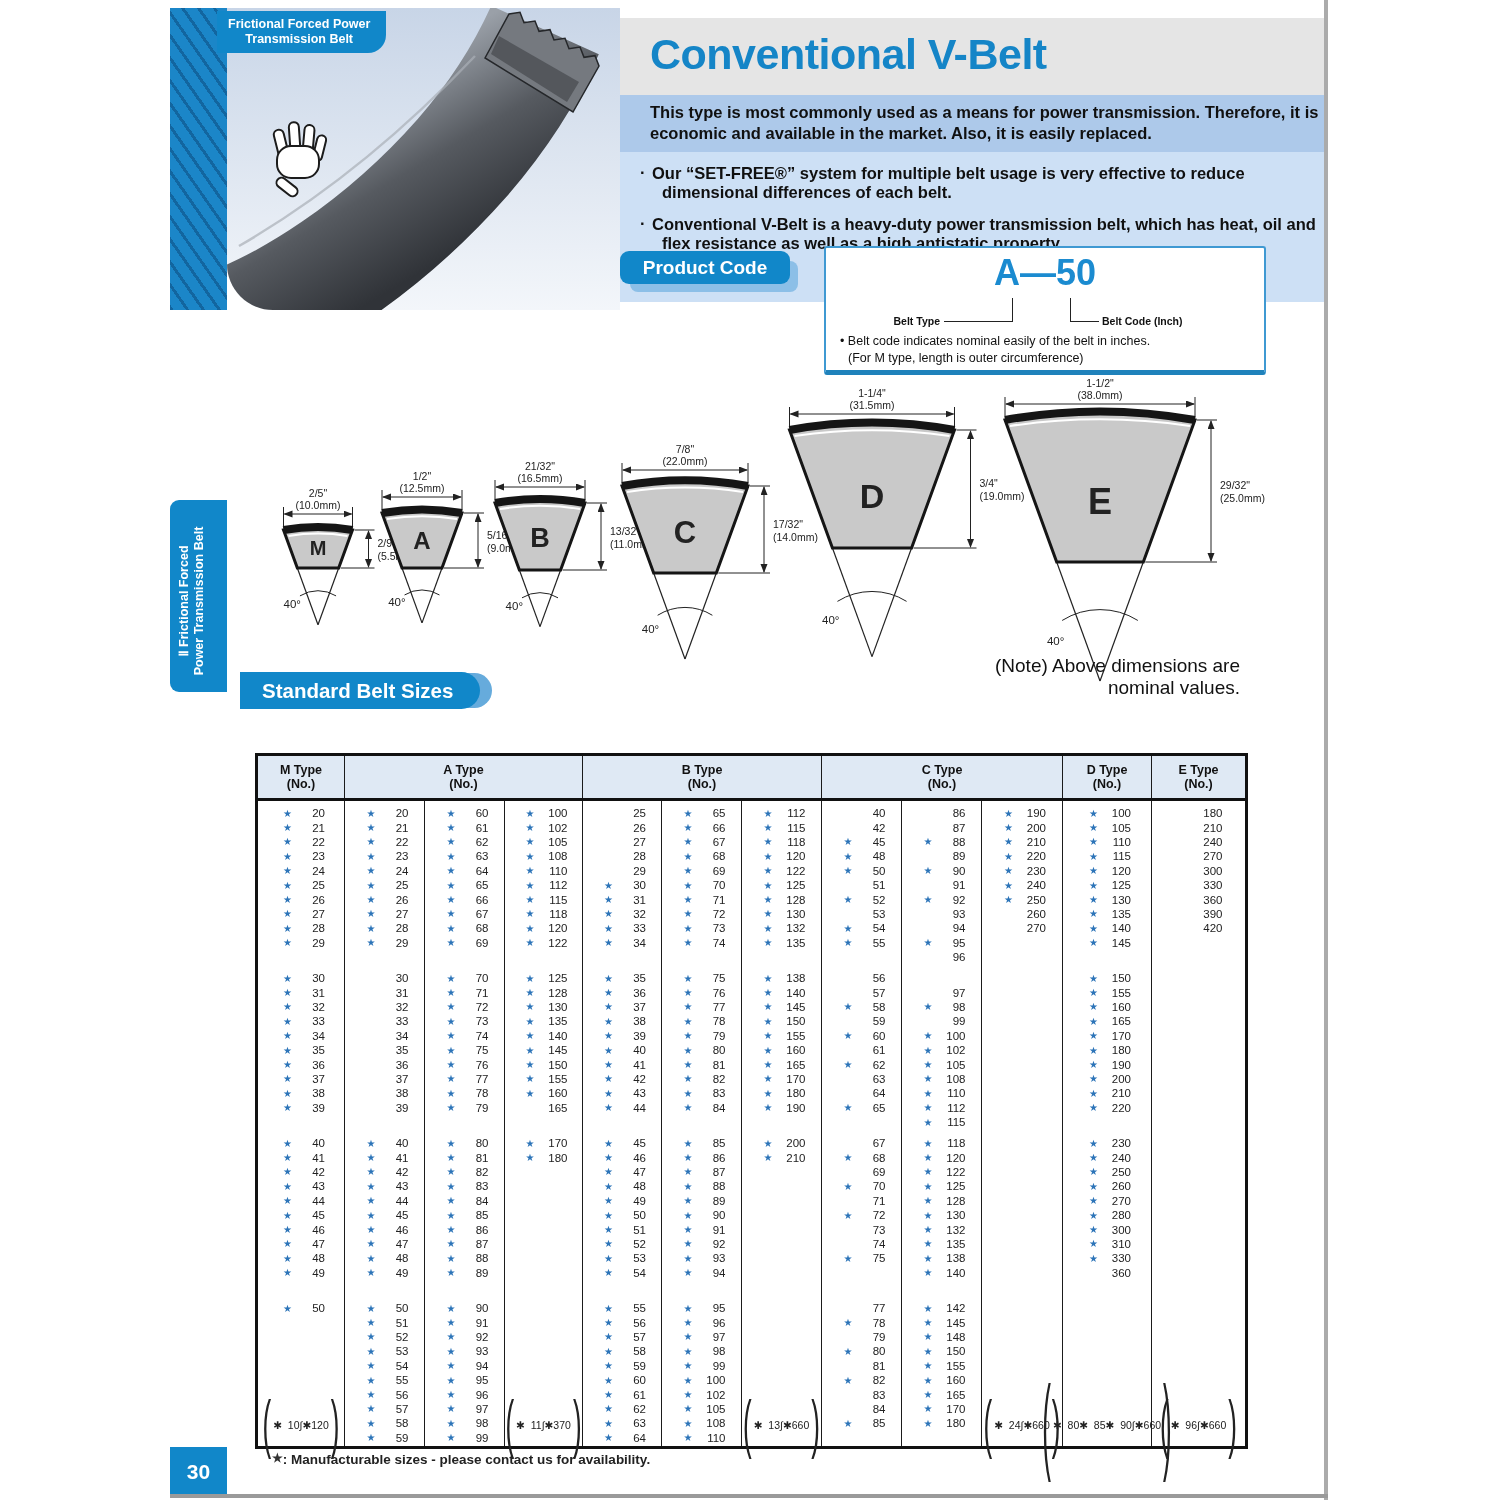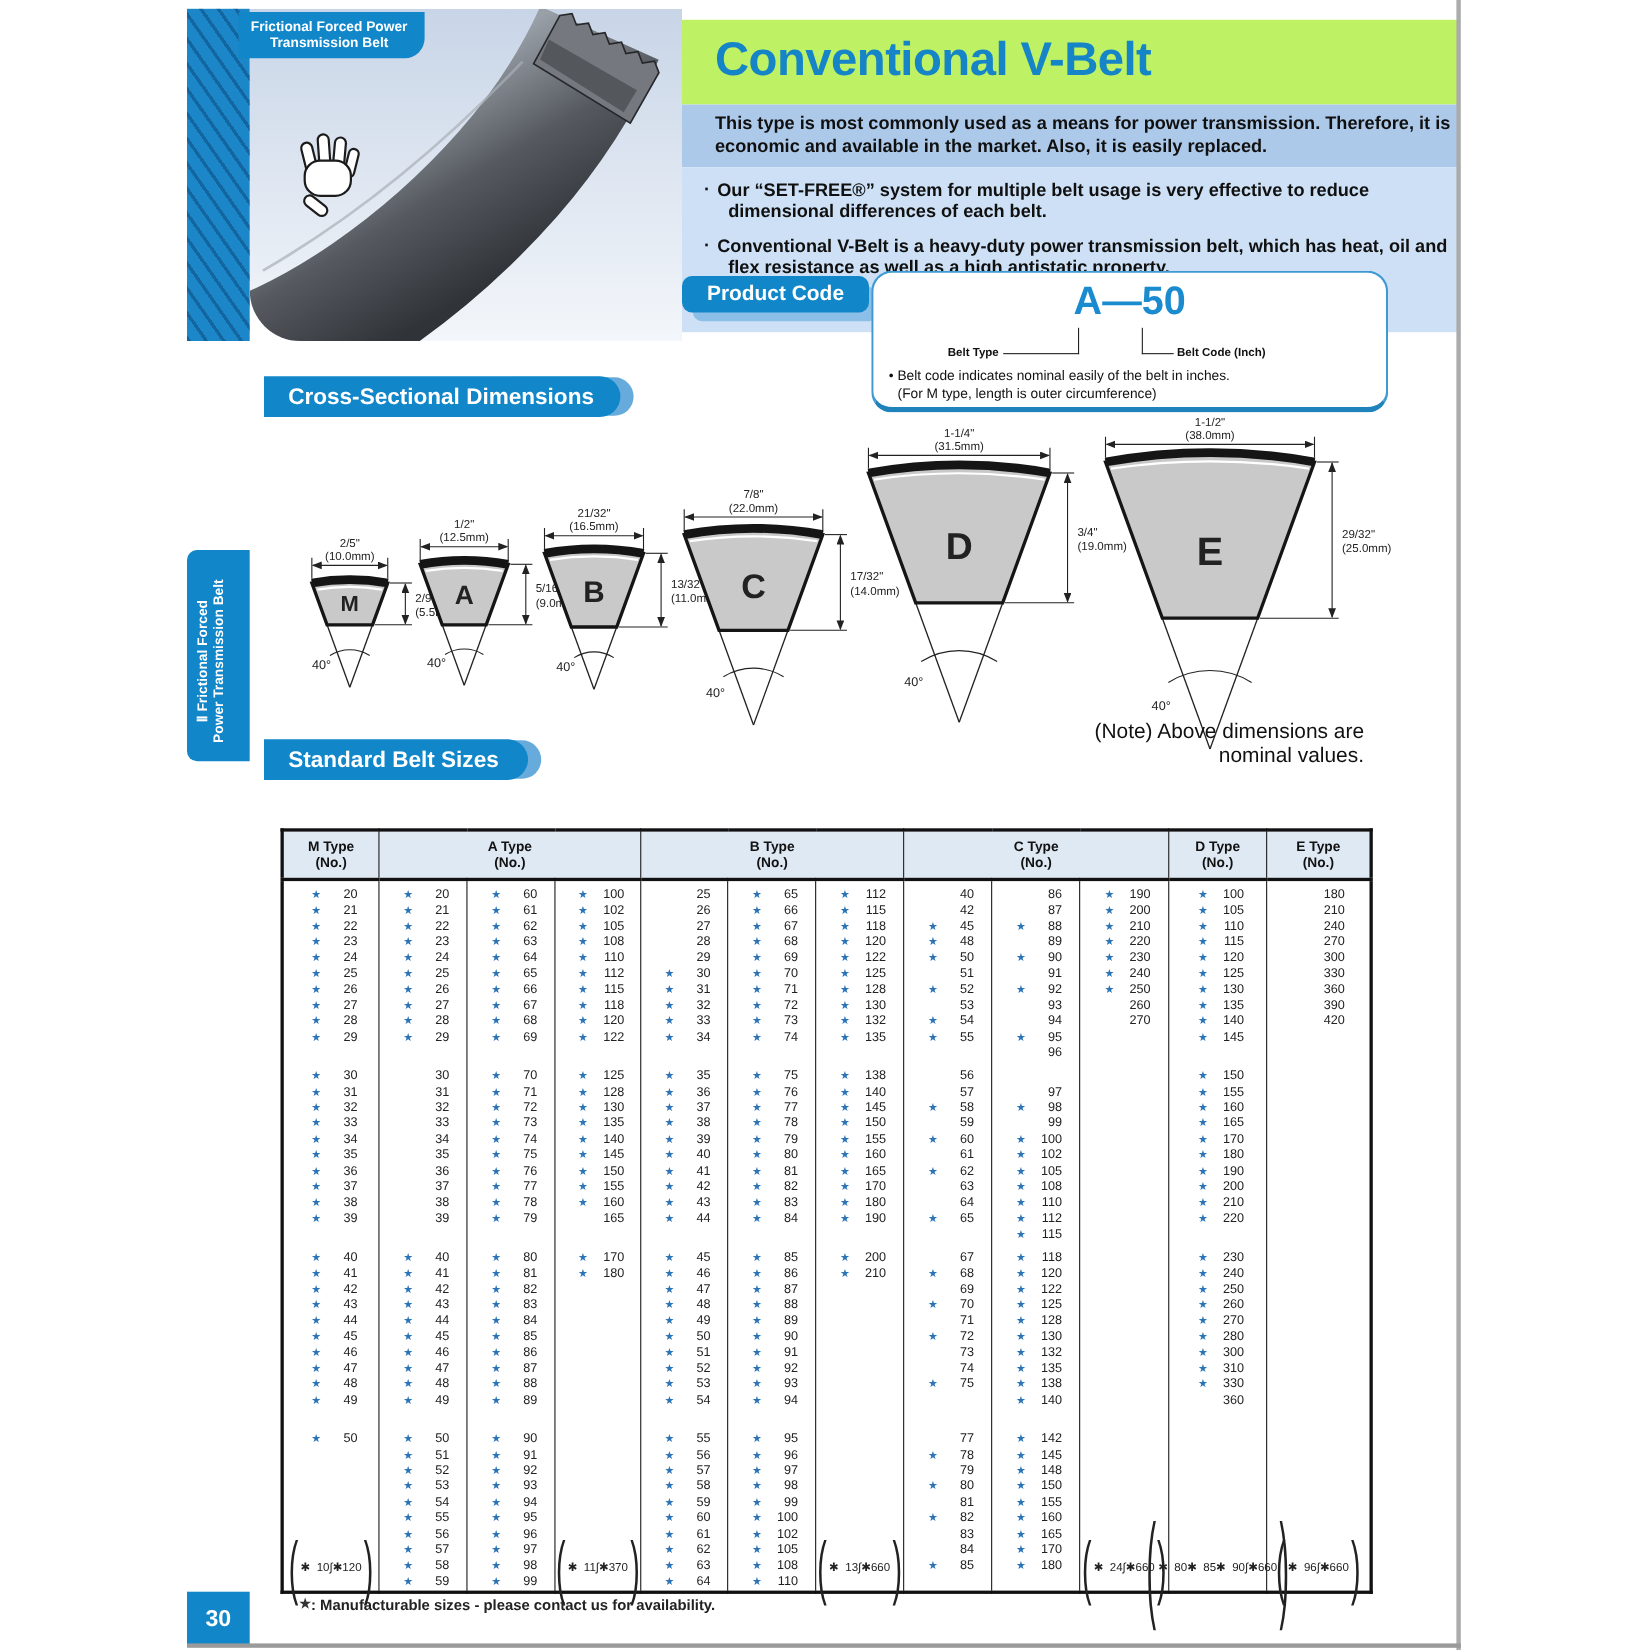--- a/index.html
+++ b/index.html
@@ -15,35 +15,35 @@
   #badge{position:absolute;left:47px;top:3px;background:#1187c9;color:#fff;font-size:12.5px;font-weight:700;
          line-height:14.5px;padding:6px 16px 7px 11px;border-radius:0 0 18px 0;z-index:5;text-align:center;}
 
   
   #side-tab{left:170px;top:500px;width:57px;height:192px;background:#1187c9;border-radius:9px 0 0 9px;}
   #side-tab .inner{position:absolute;width:188px;height:56px;left:-65px;top:67px;transform:rotate(-90deg);
          color:#fff;font-weight:700;font-size:12.5px;line-height:15px;text-align:center;padding-top:12px;}
 
   
   .band{position:absolute;left:620px;width:705px;}
-  #band-title{top:18px;height:77px;background:#bef264;}
+  #band-title{top:18px;height:77px;background:#e5e5e5;}
   #band-intro{top:95px;height:57px;background:#adc9ea;}
   #band-bullets{top:152px;height:150px;background:#cde0f5;}
   #page-title{position:absolute;left:30px;top:12px;font-size:43px;font-weight:700;color:#1585c7;letter-spacing:-.5px;}
   .intro-line{position:absolute;left:30px;font-size:16.5px;font-weight:700;color:#101010;}
   .bullet{position:absolute;left:32px;font-size:16.5px;font-weight:700;color:#101010;}
   .bullet .b2{padding-left:10px;}
   .bullet::before{content:"·";position:absolute;left:-12px;top:-1px;}
 
   
   #pc-pill{left:620px;top:251px;width:170px;height:33px;background:#1187c9;border-radius:9px;
            box-shadow:9px 9px 0 -1px #8cbfe7;color:#fff;font-size:19px;font-weight:700;
            display:flex;align-items:center;justify-content:center;z-index:2;}
-  #pc-box{left:792px;top:246px;width:438px;height:122px;background:#fff;border:2.5px solid #3f99d2;
-          border-bottom:5px solid #1f82bb;border-radius:19px;z-index:3;padding-left:28px;}
+  #pc-box{left:824px;top:246px;width:438px;height:122px;background:#fff;border:2.5px solid #3f99d2;
+          border-bottom:5px solid #1f82bb;border-radius:3px;z-index:3;}
   #pc-code{position:absolute;left:0;right:0;top:4px;text-align:center;font-size:36px;font-weight:700;color:#1b8bd0;}
   .conn{position:absolute;top:50px;height:23px;}
   #conn-l{left:118px;width:68px;border-right:1.5px solid #222;border-bottom:1.5px solid #222;}
   #conn-r{left:244px;width:28px;border-left:1.5px solid #222;border-bottom:1.5px solid #222;}
   .pc-lab{position:absolute;top:67px;font-size:10.5px;font-weight:700;color:#111;}
   #pc-lab-l{left:0;width:114px;text-align:right;}
   #pc-lab-r{left:276px;}
   .pc-note{position:absolute;font-size:12.5px;color:#111;}
   #pc-note1{left:14px;top:86px;}
   #pc-note2{left:22px;top:103px;}
@@ -152,21 +152,20 @@
   <div class="abs" id="pc-box">
     <div id="pc-code">A—50</div>
     <div class="conn" id="conn-l"></div>
     <div class="conn" id="conn-r"></div>
     <div class="pc-lab" id="pc-lab-l">Belt Type</div>
     <div class="pc-lab" id="pc-lab-r">Belt Code (Inch)</div>
     <div class="pc-note" id="pc-note1">• Belt code indicates nominal easily of the belt in inches.</div>
     <div class="pc-note" id="pc-note2">(For M type, length is outer circumference)</div>
   </div>
 
-  <div class="pill" id="sec-cross">Cross-Sectional Dimensions</div>
   <div class="abs" id="diagrams">
     <svg id="diag-svg" width="1020" height="310" viewBox="0 0 1020 310">
         <defs>
           <marker id="ah" markerWidth="9" markerHeight="8" refX="8" refY="3.5" orient="auto-start-reverse">
             <path d="M0,0L9,3.5L0,7Z" fill="#222"></path>
           </marker>
         </defs>
         <line x1="57.332" y1="188" x2="78" y2="244.7802197802198" stroke="#222" stroke-width="1.2"></line>
         <line x1="98.668" y1="188" x2="78" y2="244.7802197802198" stroke="#222" stroke-width="1.2"></line>
         <path d="M59.943890109890106,215.89044395604395 A34.06813186813188,34.06813186813188 0 0 1 96.0561098901099,215.89044395604395" fill="none" stroke="#222" stroke-width="1"></path>

